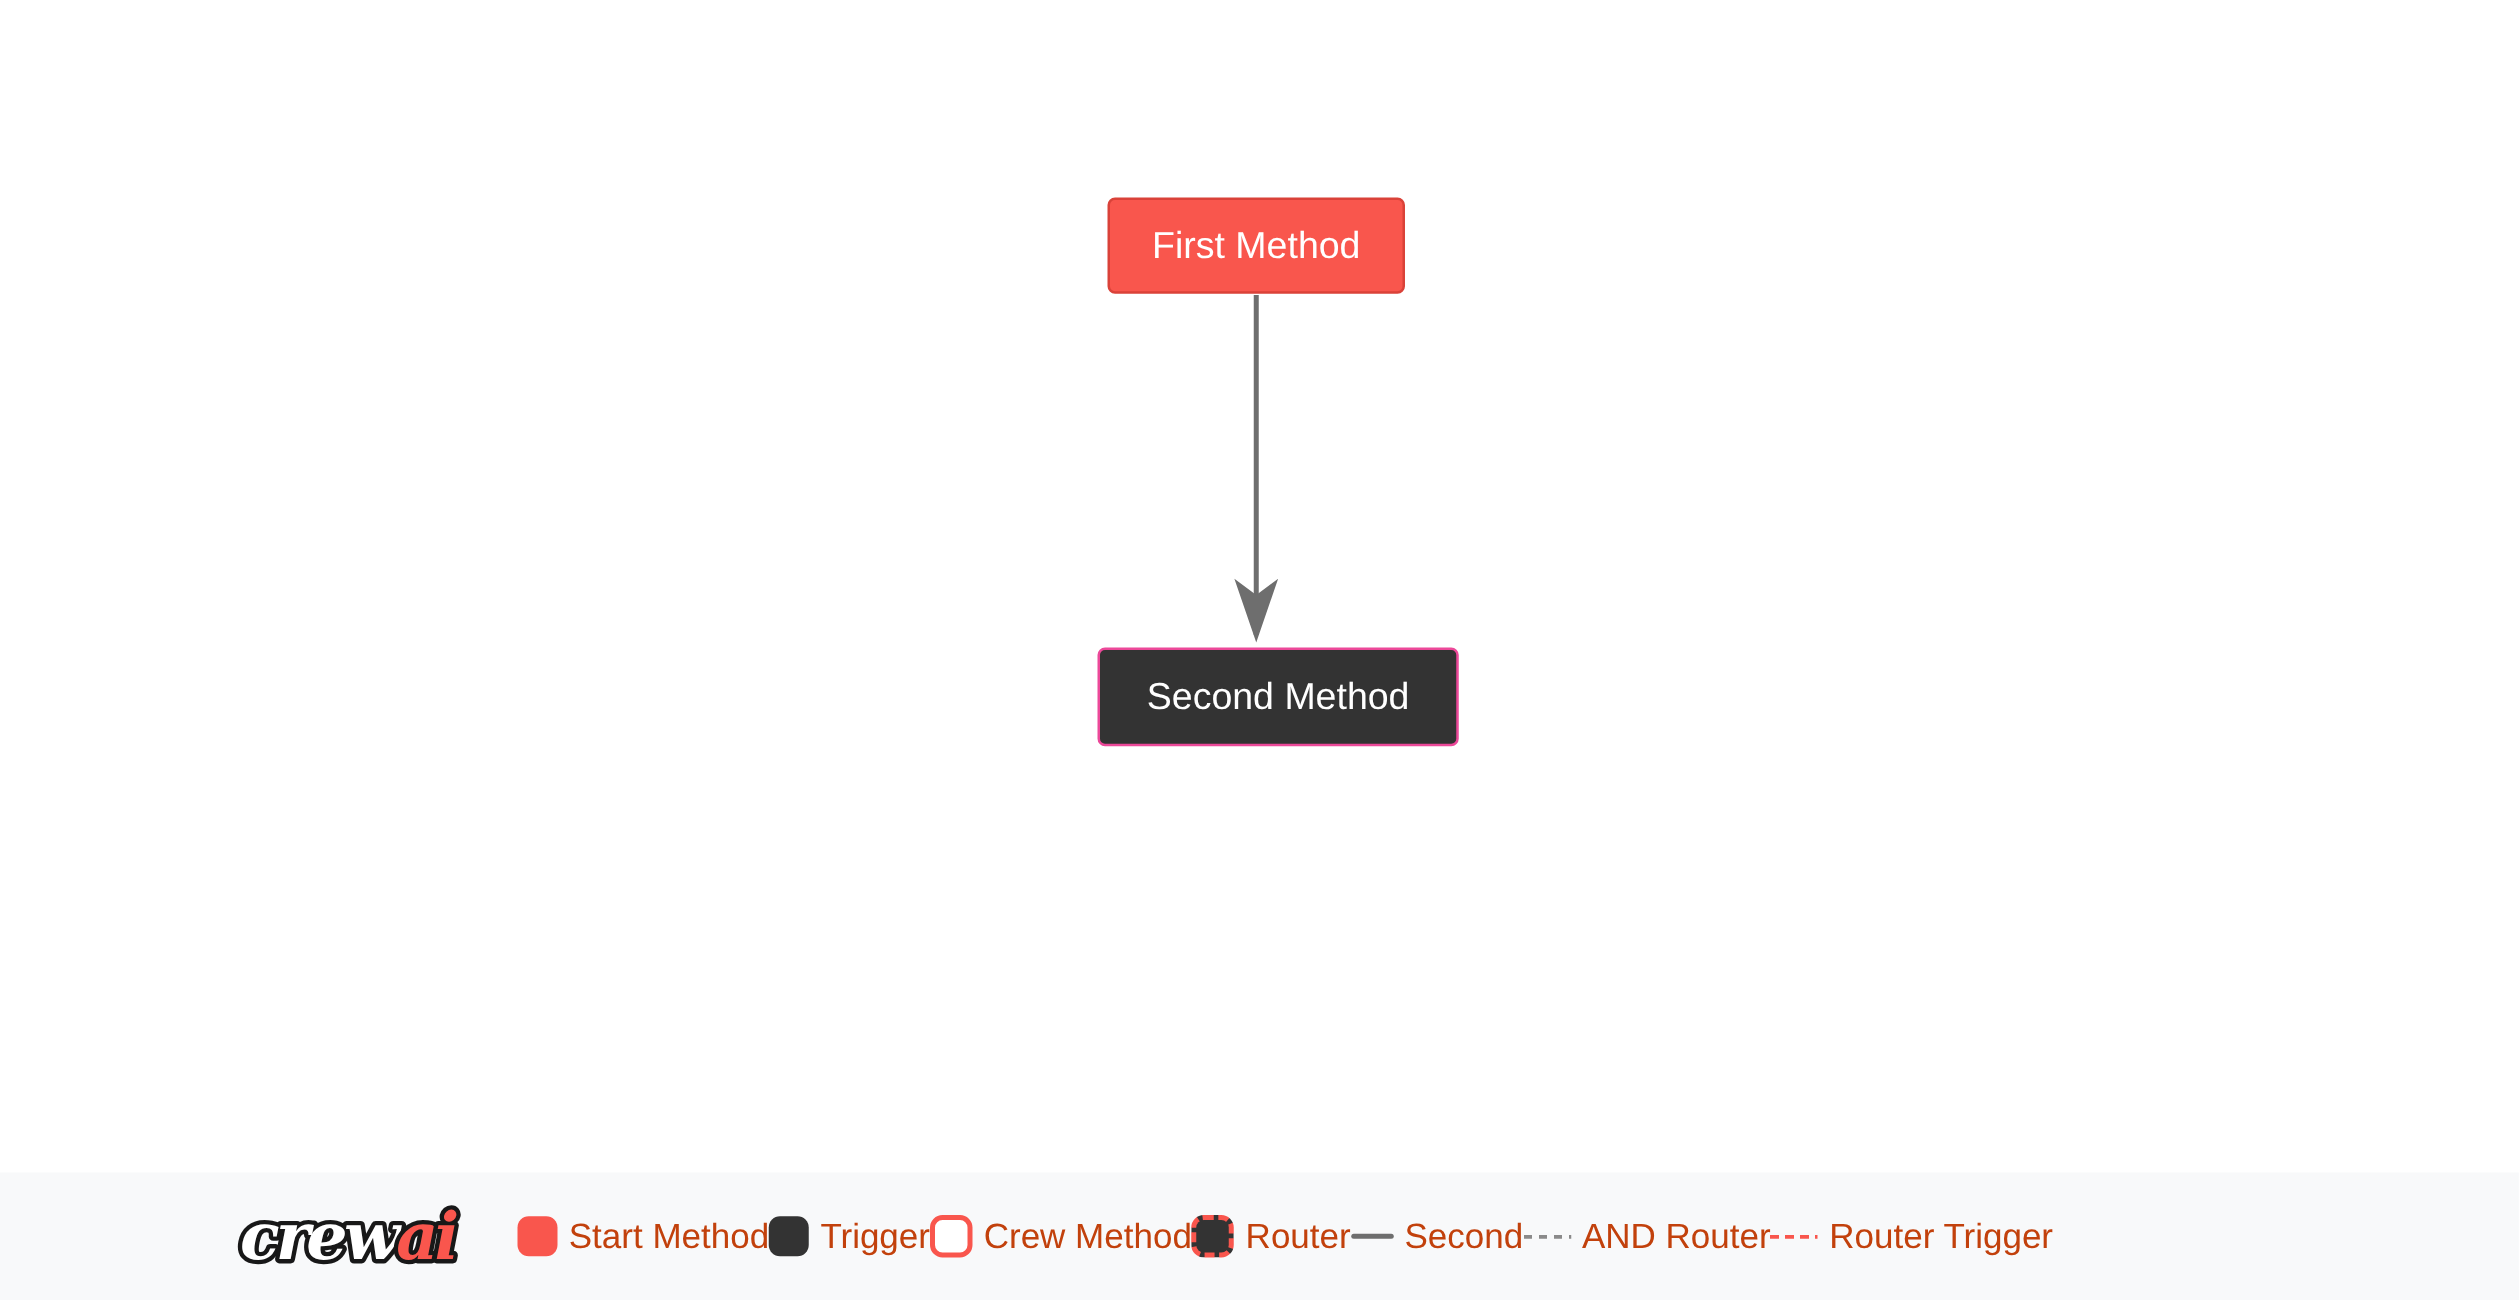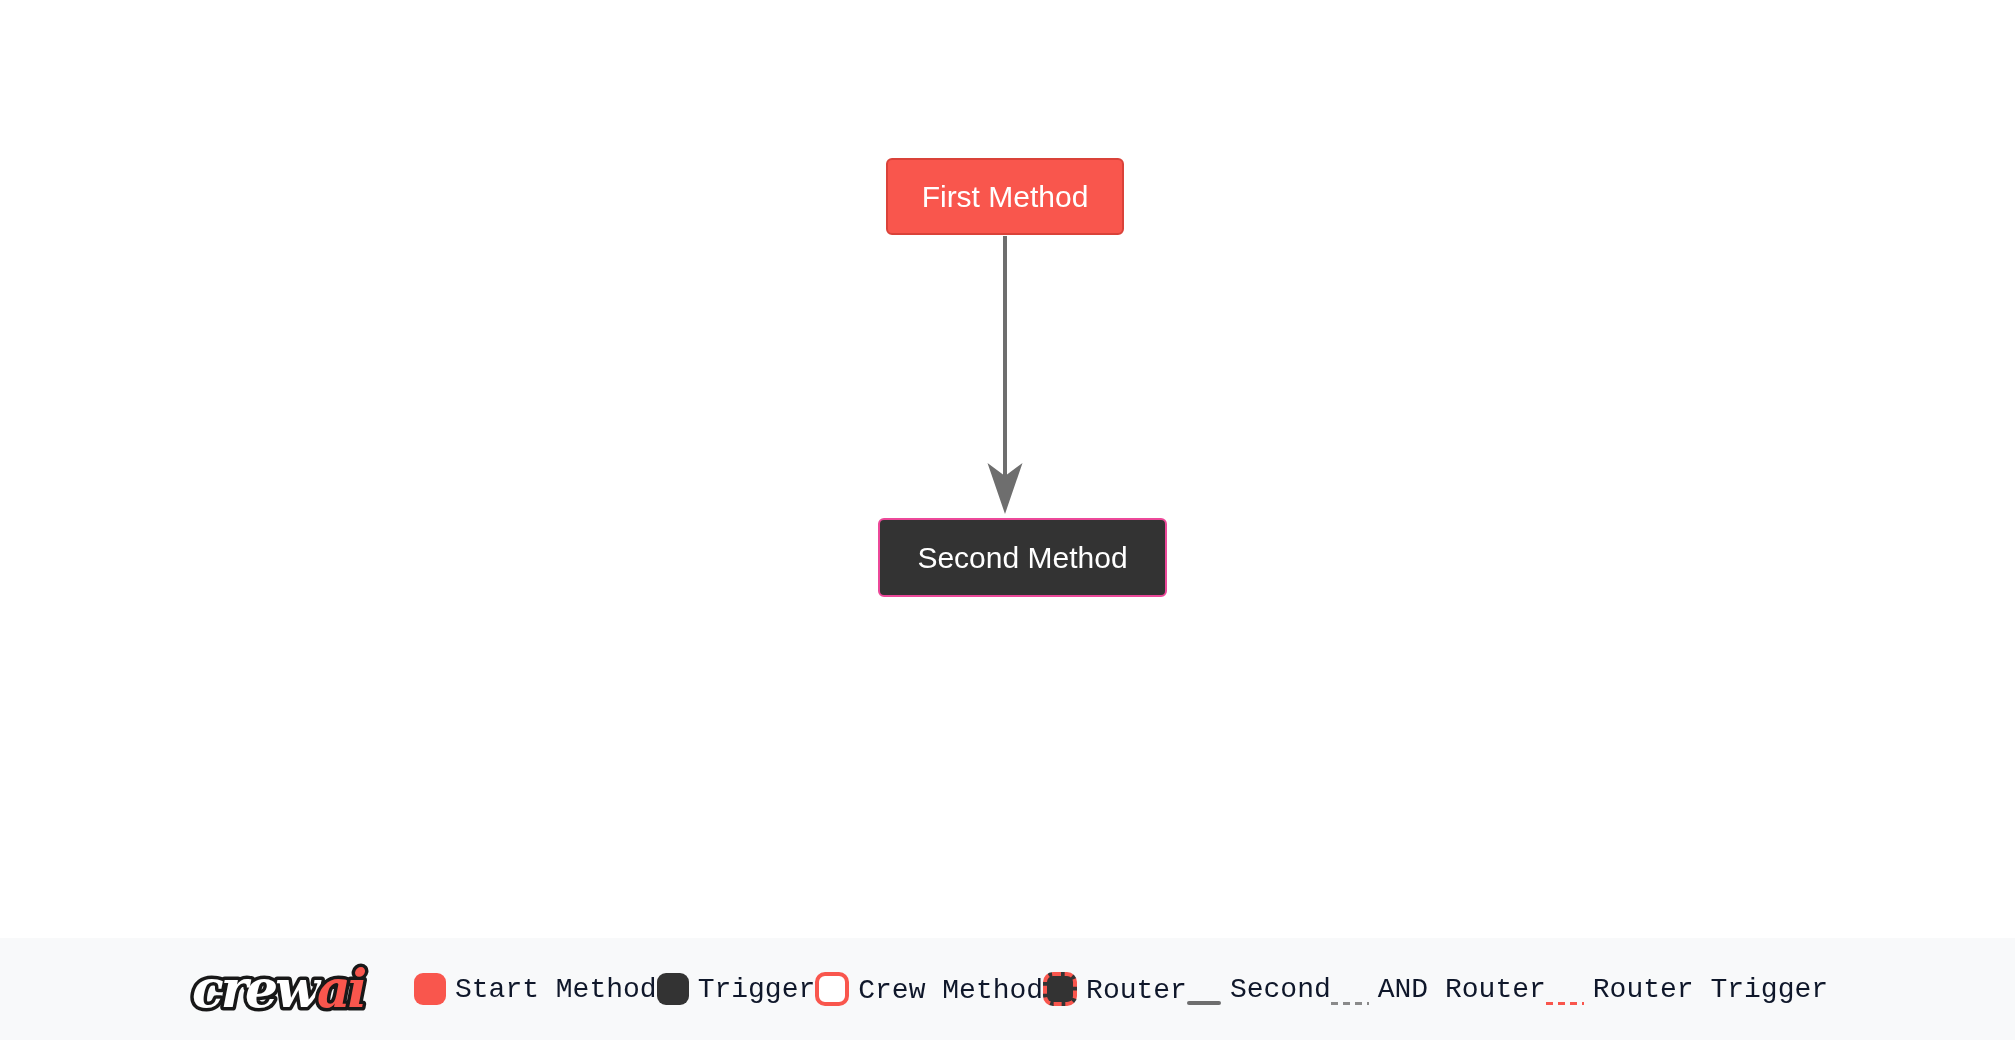--- a/index.html
+++ b/index.html
@@ -62,27 +62,26 @@
     width: 2015px;
     height: 102px;
     background: #F8F9FA;
     display: flex;
     align-items: center;
     padding-left: 188px;
   }
   .logo-svg { display: block; flex: none; margin-right: 4px; }
   .legend-item {
     display: flex;
-    align-items: flex-end;
+    align-items: center;
     gap: 9px;
     font-size: 28px;
-    color: #0f172a;
+    color: #c2410c;
     white-space: nowrap;
     flex: none;
-    font-family: Liberation Mono, monospace;
   }
   .sw { flex: none; }
   .sw-start   { width: 32px; height: 32px; border-radius: 9px; background: #F9564D; }
   .sw-method  { width: 32px; height: 32px; border-radius: 9px; background: #333333; }
   .sw-crew    { width: 34px; height: 34px; border-radius: 10px; background: #ffffff; border: 4px solid #F9564D; }
   .sw-router  { width: 34px; height: 34px; border-radius: 10px; background: #333333; border: 4px dashed #F9564D; }
   .sw-line    { width: 34px; height: 4px; border-radius: 2px; background: #6E6E6E; }
   .sw-dash    { width: 38px; height: 3px;
                 background: repeating-linear-gradient(90deg, #8A8A8A 0 7px, transparent 7px 12px); }
   .sw-dash-red{ width: 38px; height: 3px;

